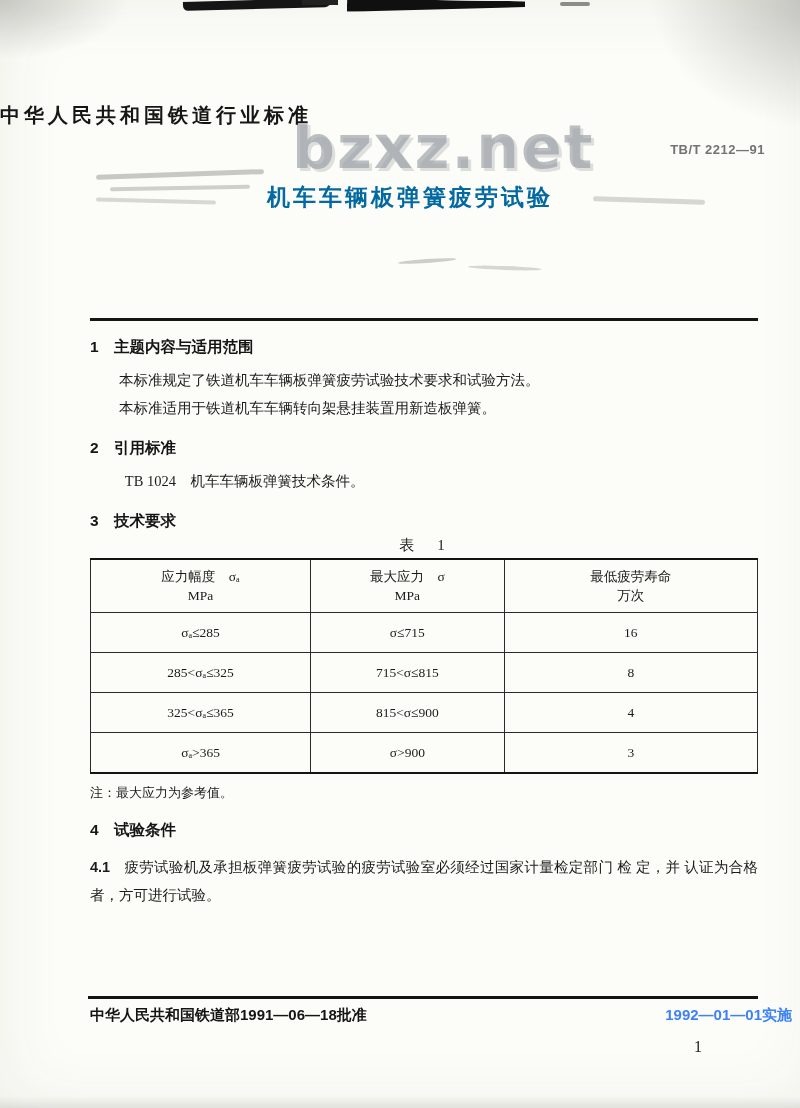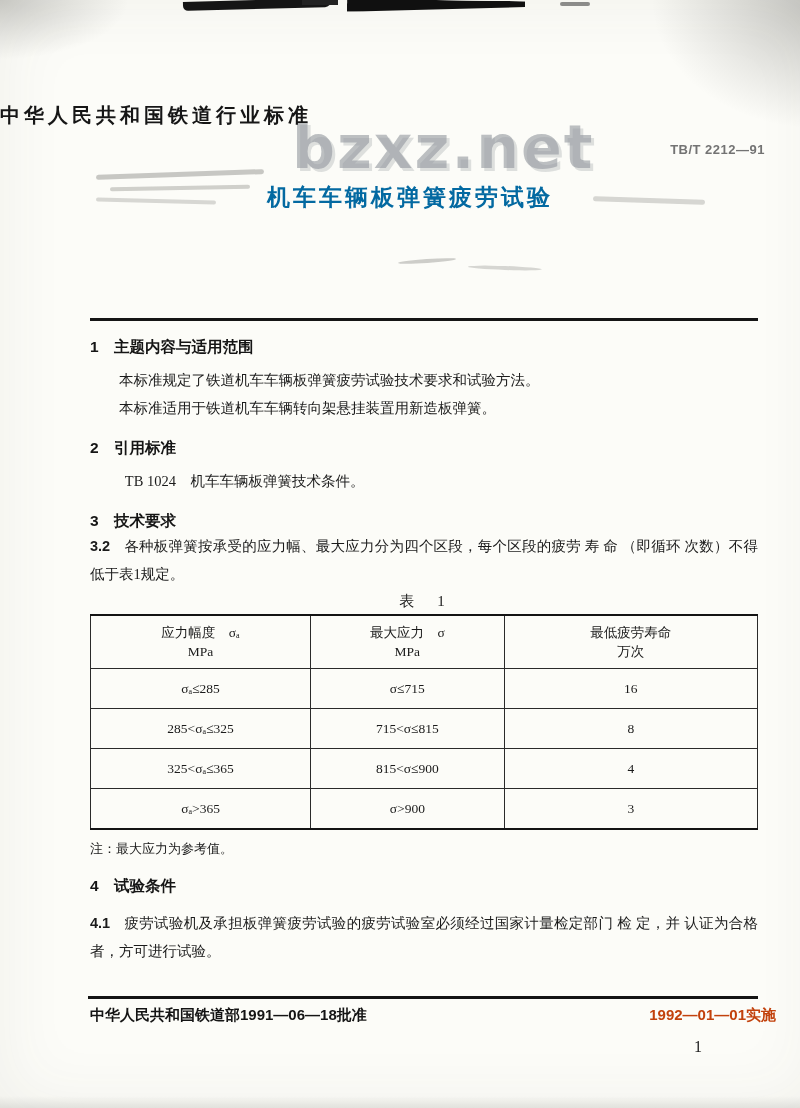--- a/index.html
+++ b/index.html
@@ -86,23 +86,23 @@
   .col1{width:33%;} .col2{width:29%;} .col3{width:38%;}
   .tbl-note{margin-top:10px;font-size:13px;}
   
   .footer-rule{position:absolute;left:88px;top:996px;width:670px;height:2.5px;background:#141414;}
   .footer-left{
     position:absolute;left:90px;top:1006px;
     font-family:"Liberation Sans","DejaVu Sans",sans-serif;
     font-weight:bold;font-size:15px;color:#141414;
   }
   .footer-right{
-    position:absolute;right:44px;top:1006px;
+    position:absolute;right:28px;top:1006px;
     font-family:"Liberation Sans","DejaVu Sans",sans-serif;
-    font-weight:bold;font-size:15px;color:#c2410c;
+    font-weight:bold;font-size:15px;color:#3b82f6;
   }
   .page-num{position:absolute;left:694px;top:1038px;font-size:16px;color:#222;}
 </style>
 </head>
 <body>
 
 <div class="page">
 
   <div class="art art-top1"></div>
   <div class="art art-top2"></div>
@@ -129,21 +129,20 @@
     <div class="rule"></div>
 
     <div class="sec-h">1　主题内容与适用范围</div>
     <p class="para indent">本标准规定了铁道机车车辆板弹簧疲劳试验技术要求和试验方法。</p>
     <p class="para indent" style="margin-top:0;">本标准适用于铁道机车车辆转向架悬挂装置用新造板弹簧。</p>
 
     <div class="sec-h">2　引用标准</div>
     <p class="para ref-indent">TB 1024　机车车辆板弹簧技术条件。</p>
 
     <div class="sec-h">3　技术要求</div>
-    <p class="clause tight"><span class="cnum">3.2</span><span>各种板弹簧按承受的应力幅、最大应力分为四个区段，每个区段的疲劳 寿 命 （即循环 次数）不得低于表1规定。</span></p>
 
     <div class="tbl-caption">表　1</div>
     <table class="tbl">
       <thead>
         <tr>
           <th class="col1">
             <div>应力幅度　σₐ</div>
             <div>MPa</div>
           </th>
           <th class="col2">

